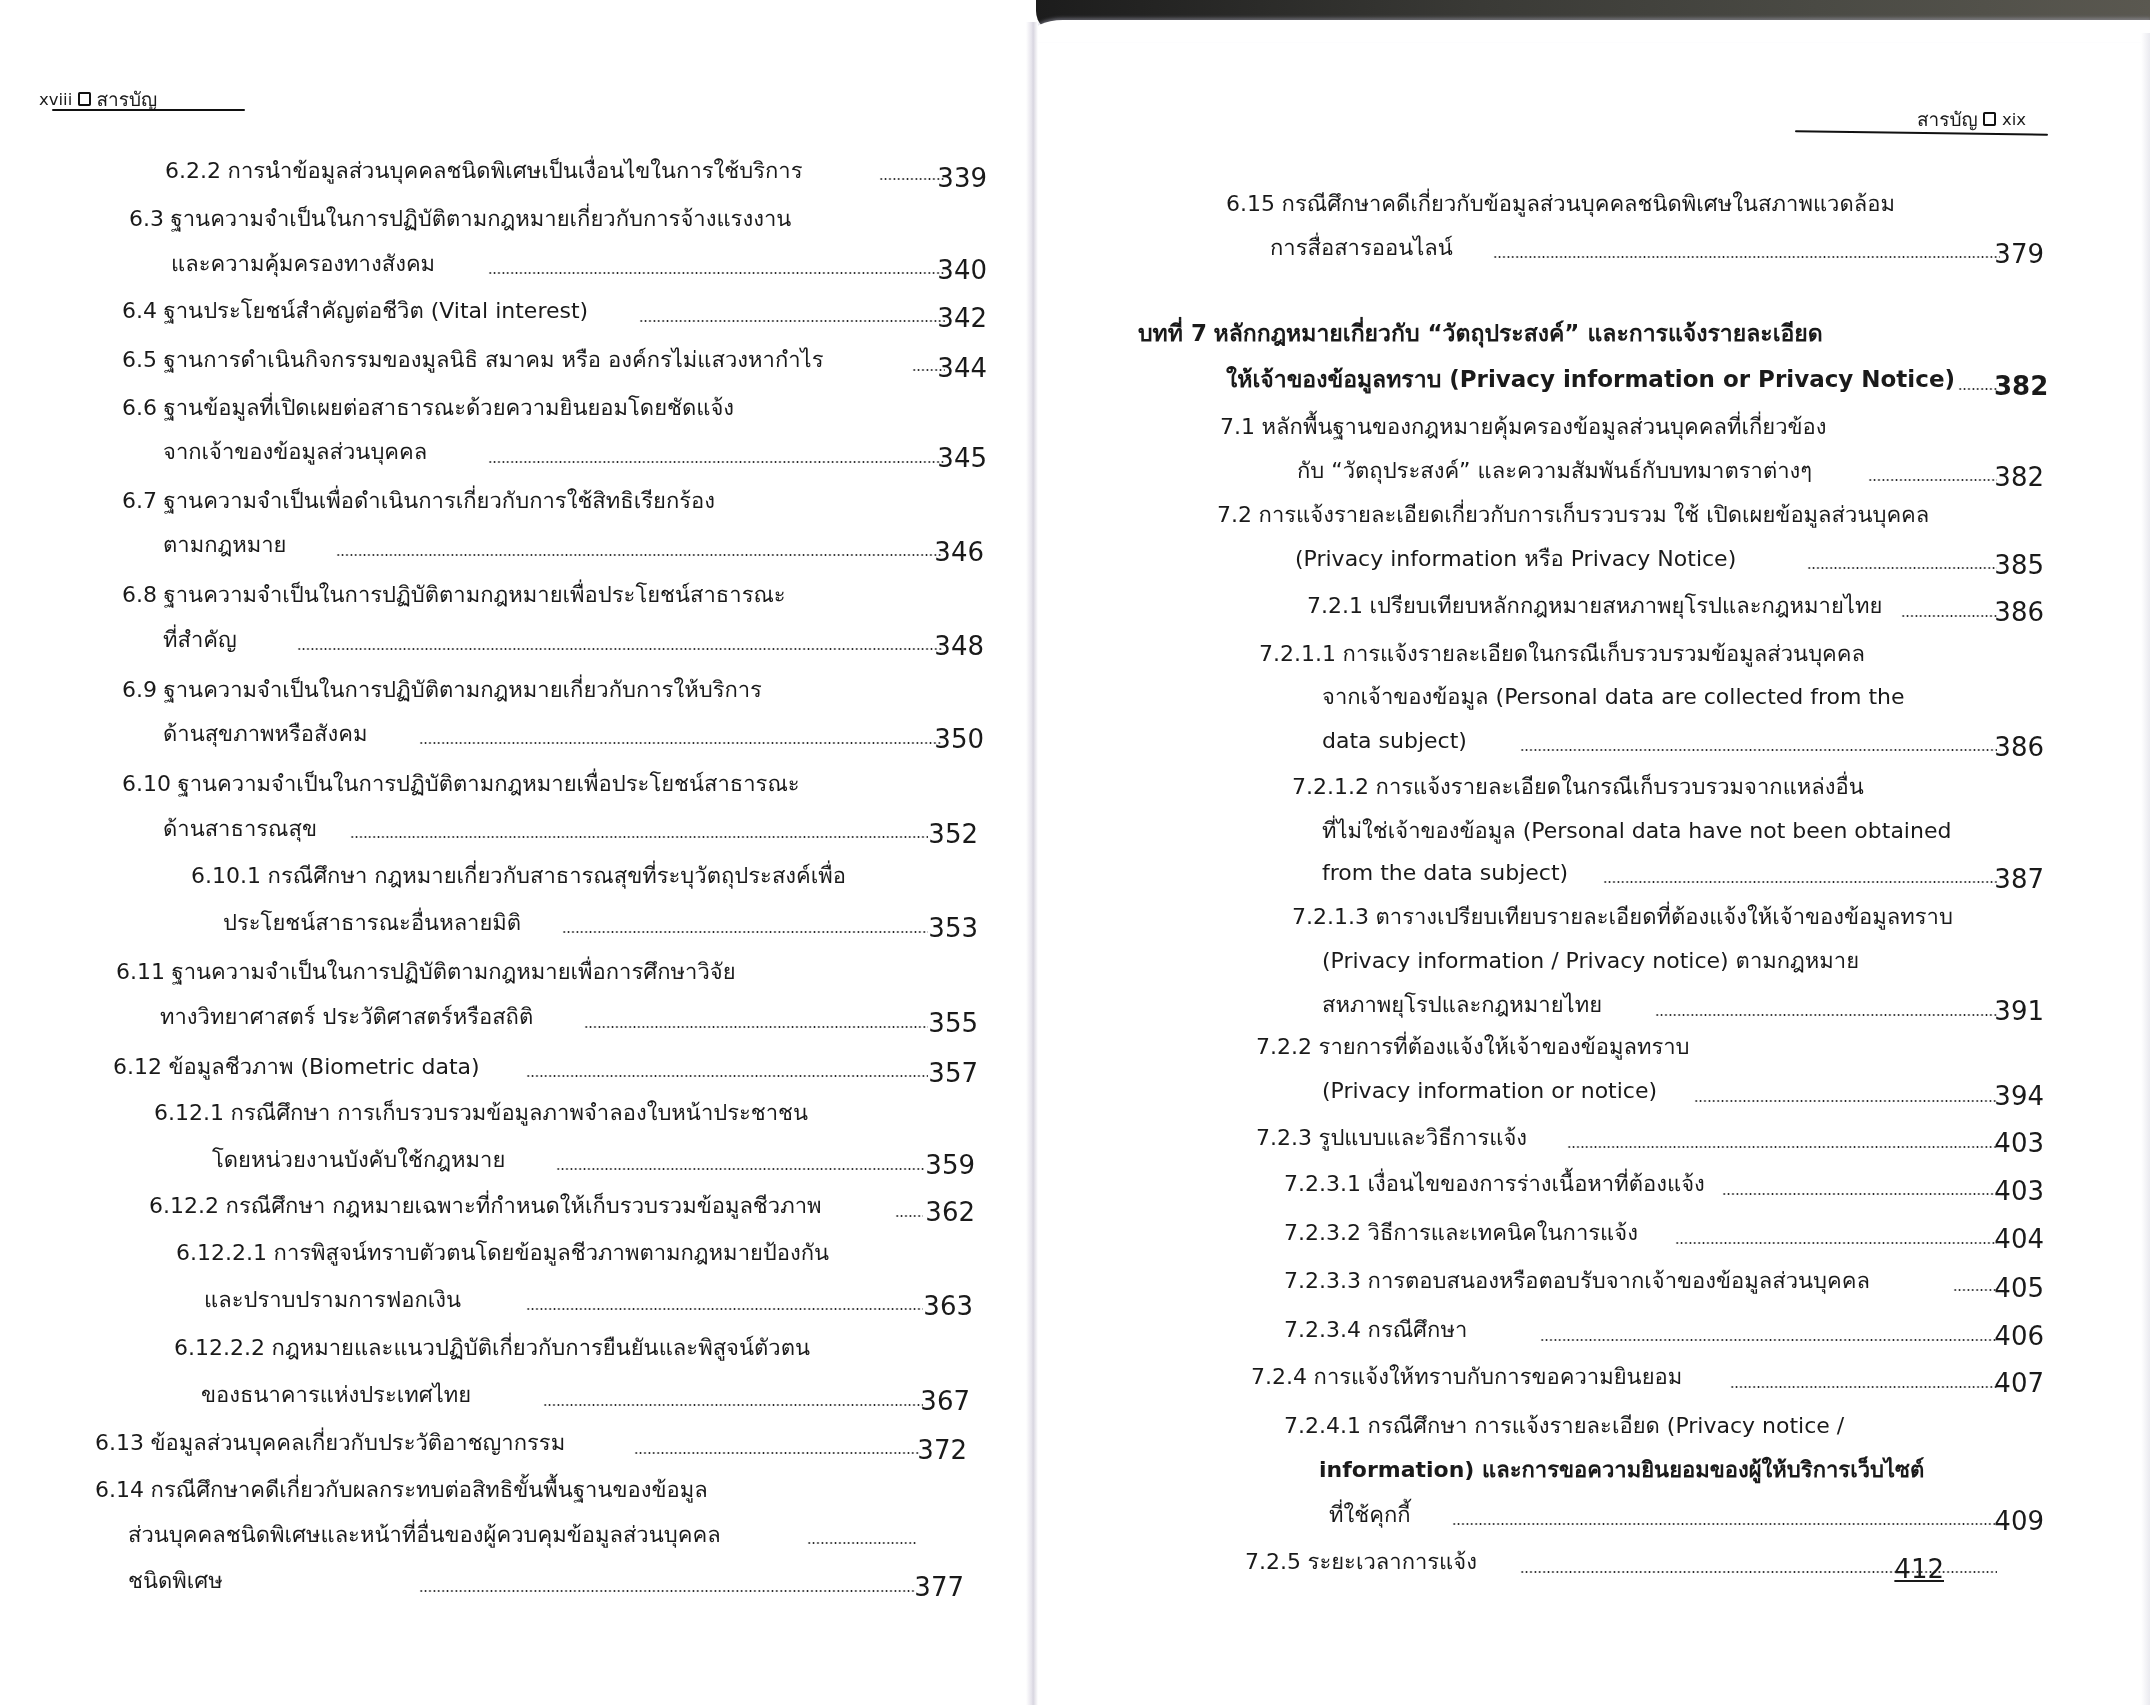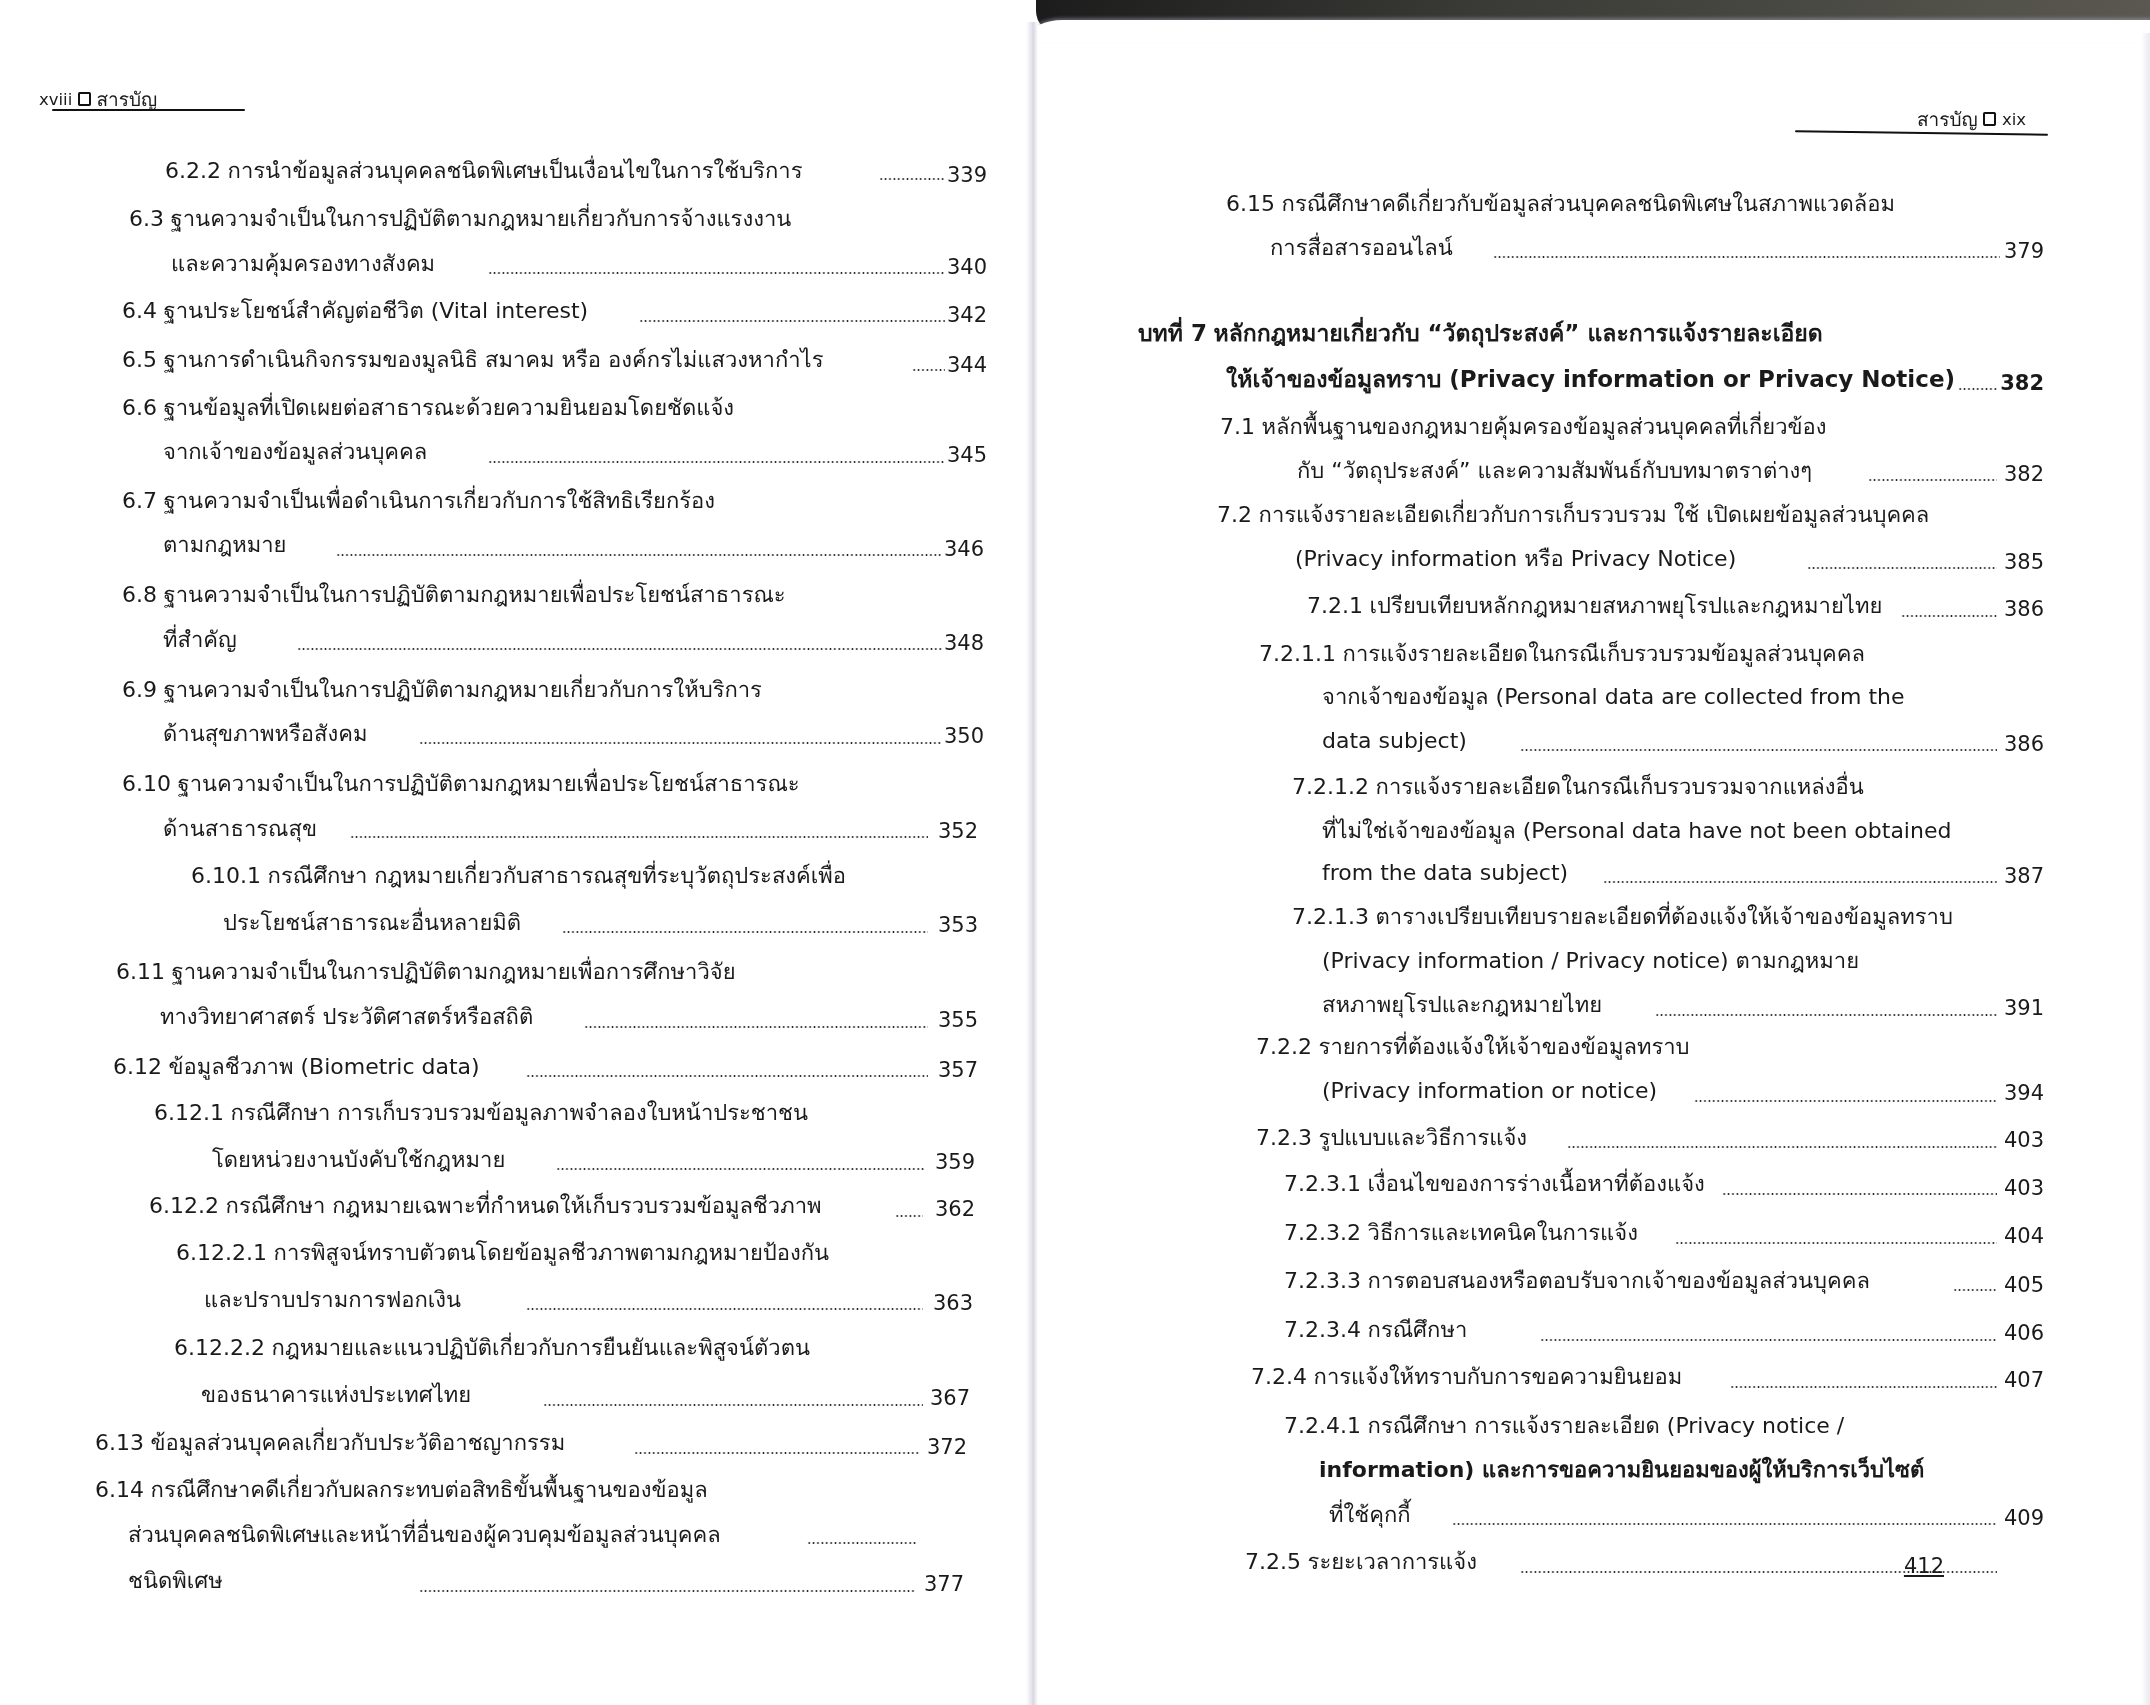--- a/index.html
+++ b/index.html
@@ -40,21 +40,21 @@
   }
   .rh-rule { position: absolute; height: 2.2px; background: #111; border-radius: 1.1px; }
   .entry { position: absolute; font-size: 22px; line-height: 1; white-space: nowrap; }
   .entry .num { margin-right: 6.6px; }
   .entry.bold { font-weight: bold; font-size: 23px; }
   .dots {
     position: absolute; height: 2.2px; top: 19px;
     background-image: radial-gradient(circle, #222 0.9px, transparent 1.1px);
     background-size: 4.4px 2.2px; background-repeat: repeat-x;
   }
-  .pg { position: absolute; font-size: 21px; text-align: right; width: 50px; }
+  .pg { position: absolute; font-size: 26px; text-align: right; width: 50px; }
 </style>
 </head>
 <body>
 
 <div class="page left"></div>
 <div class="page right"></div>
 <div class="topband"></div>
 <div class="topband-curve"></div>
 <div class="gutter"></div>
 <div class="right-edge"></div>

